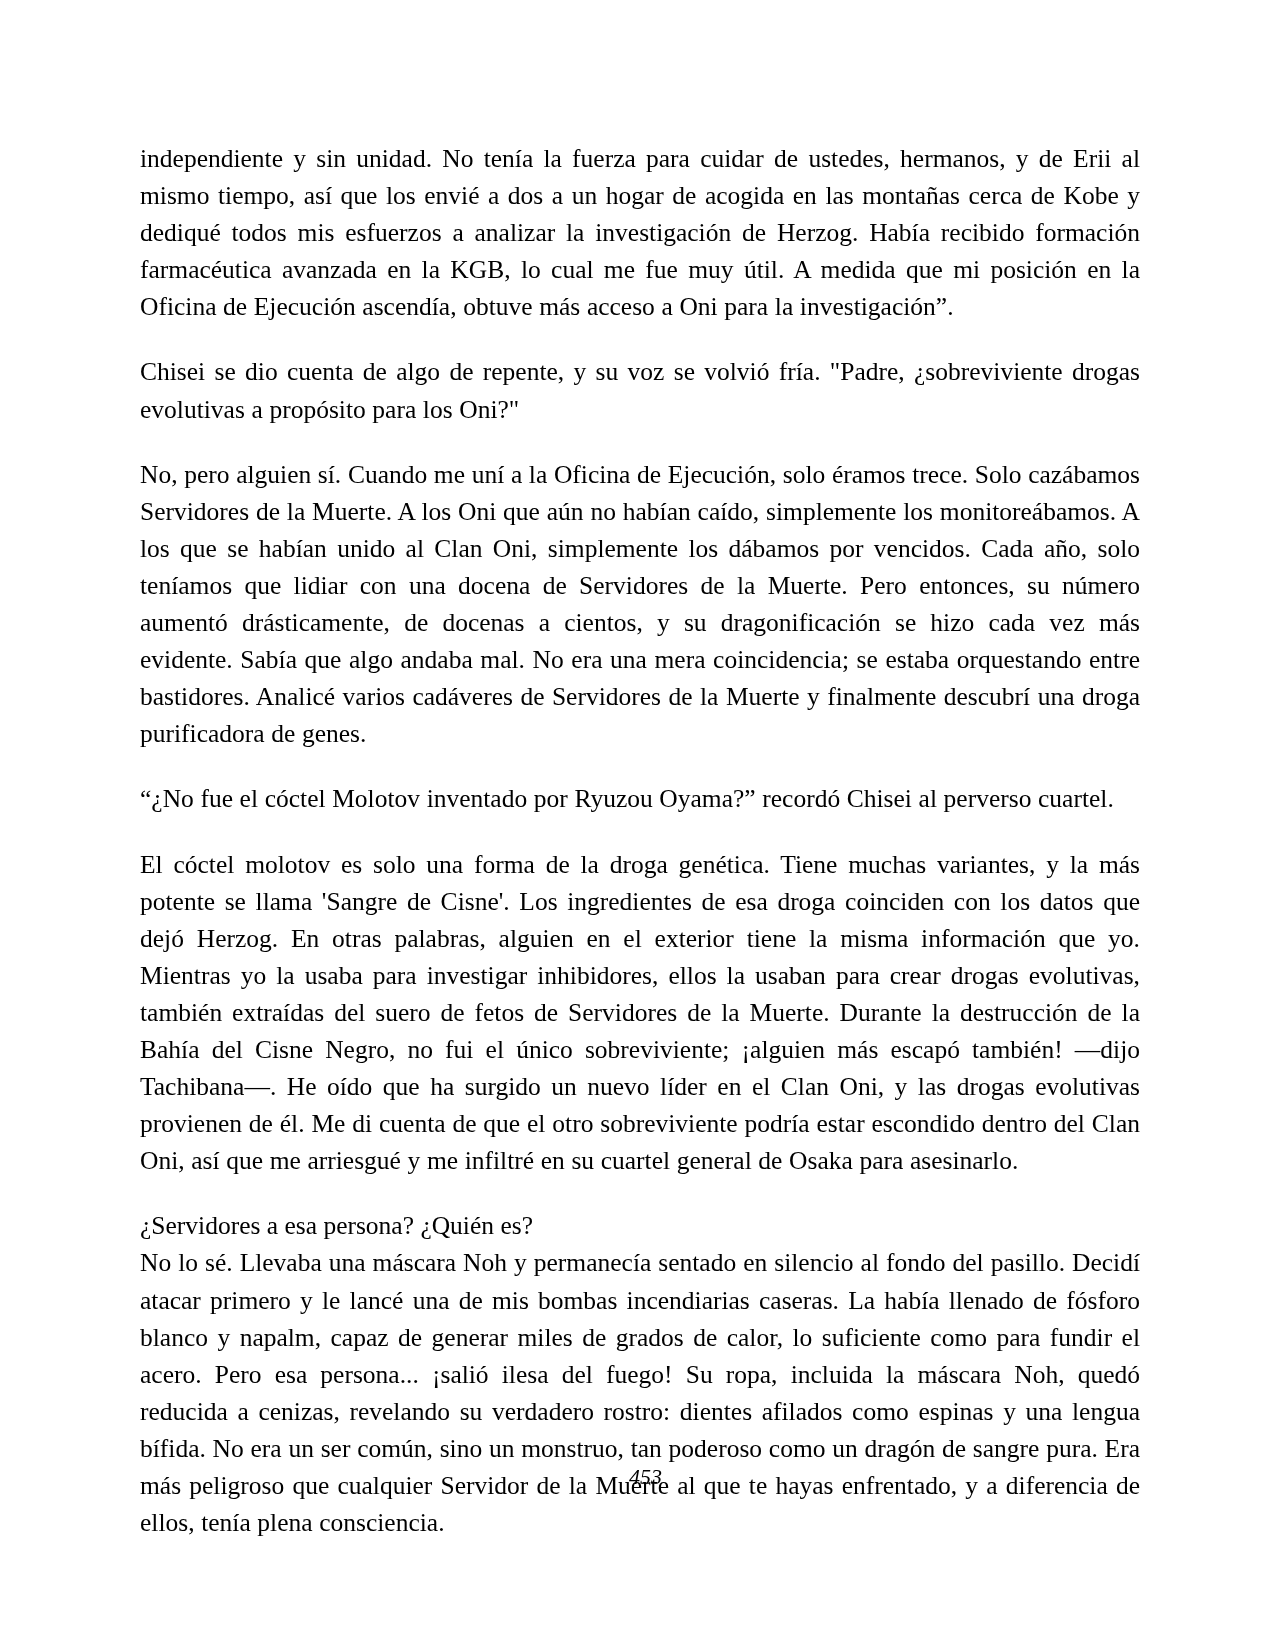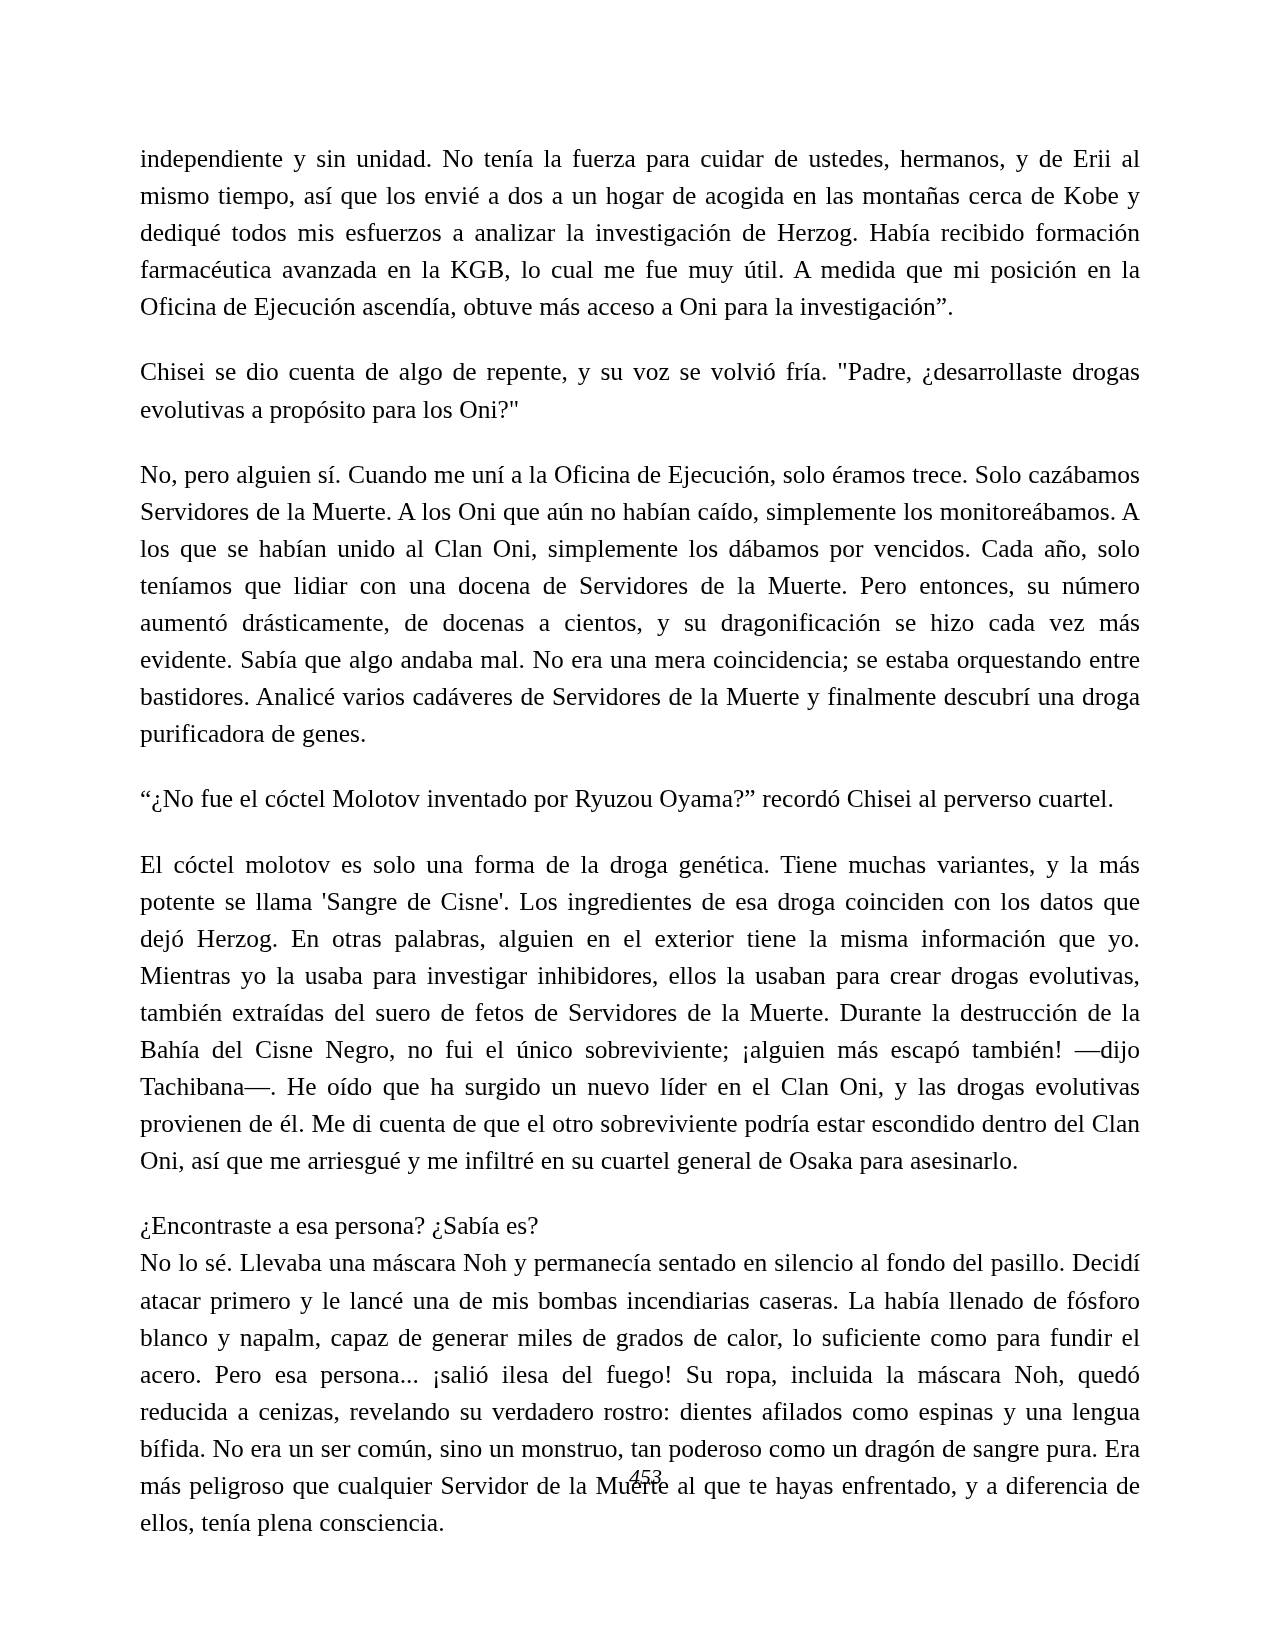--- a/index.html
+++ b/index.html
@@ -63,29 +63,29 @@
   }
 </style>
 </head>
 <body>
 
 <div class="page">
   <div class="content">
 
     <p class="para">independiente y sin unidad. No tenía la fuerza para cuidar de ustedes, hermanos, y de Erii al mismo tiempo, así que los envié a dos a un hogar de acogida en las montañas cerca de Kobe y dediqué todos mis esfuerzos a analizar la investigación de Herzog. Había recibido formación farmacéutica avanzada en la KGB, lo cual me fue muy útil. A medida que mi posición en la Oficina de Ejecución ascendía, obtuve más acceso a Oni para la investigación”.</p>
 
-    <p class="para">Chisei se dio cuenta de algo de repente, y su voz se volvió fría. "Padre, ¿desarrollaste drogas evolutivas a propósito para los Oni?"</p>
+    <p class="para">Chisei se dio cuenta de algo de repente, y su voz se volvió fría. "Padre, ¿sobreviviente drogas evolutivas a propósito para los Oni?"</p>
 
     <p class="para">No, pero alguien sí. Cuando me uní a la Oficina de Ejecución, solo éramos trece. Solo cazábamos Servidores de la Muerte. A los Oni que aún no habían caído, simplemente los monitoreábamos. A los que se habían unido al Clan Oni, simplemente los dábamos por vencidos. Cada año, solo teníamos que lidiar con una docena de Servidores de la Muerte. Pero entonces, su número aumentó drásticamente, de docenas a cientos, y su dragonificación se hizo cada vez más evidente. Sabía que algo andaba mal. No era una mera coincidencia; se estaba orquestando entre bastidores. Analicé varios cadáveres de Servidores de la Muerte y finalmente descubrí una droga purificadora de genes.</p>
 
     <p class="para">“¿No fue el cóctel Molotov inventado por Ryuzou Oyama?” recordó Chisei al perverso cuartel.</p>
 
     <p class="para">El cóctel molotov es solo una forma de la droga genética. Tiene muchas variantes, y la más potente se llama 'Sangre de Cisne'. Los ingredientes de esa droga coinciden con los datos que dejó Herzog. En otras palabras, alguien en el exterior tiene la misma información que yo. Mientras yo la usaba para investigar inhibidores, ellos la usaban para crear drogas evolutivas, también extraídas del suero de fetos de Servidores de la Muerte. Durante la destrucción de la Bahía del Cisne Negro, no fui el único sobreviviente; ¡alguien más escapó también! —dijo Tachibana—. He oído que ha surgido un nuevo líder en el Clan Oni, y las drogas evolutivas provienen de él. Me di cuenta de que el otro sobreviviente podría estar escondido dentro del Clan Oni, así que me arriesgué y me infiltré en su cuartel general de Osaka para asesinarlo.</p>
 
     <div class="qa-group">
-      <p class="line">¿Encontraste a esa persona? ¿Sabía es?</p>
+      <p class="line">¿Servidores a esa persona? ¿Quién es?</p>
       <p class="para last">No lo sé. Llevaba una máscara Noh y permanecía sentado en silencio al fondo del pasillo. Decidí atacar primero y le lancé una de mis bombas incendiarias caseras. La había llenado de fósforo blanco y napalm, capaz de generar miles de grados de calor, lo suficiente como para fundir el acero. Pero esa persona... ¡salió ilesa del fuego! Su ropa, incluida la máscara Noh, quedó reducida a cenizas, revelando su verdadero rostro: dientes afilados como espinas y una lengua bífida. No era un ser común, sino un monstruo, tan poderoso como un dragón de sangre pura. Era más peligroso que cualquier Servidor de la Muerte al que te hayas enfrentado, y a diferencia de ellos, tenía plena consciencia.</p>
     </div>
 
   </div>
 
   <div class="pagenum">453</div>
 </div>
 
 </body></html>

